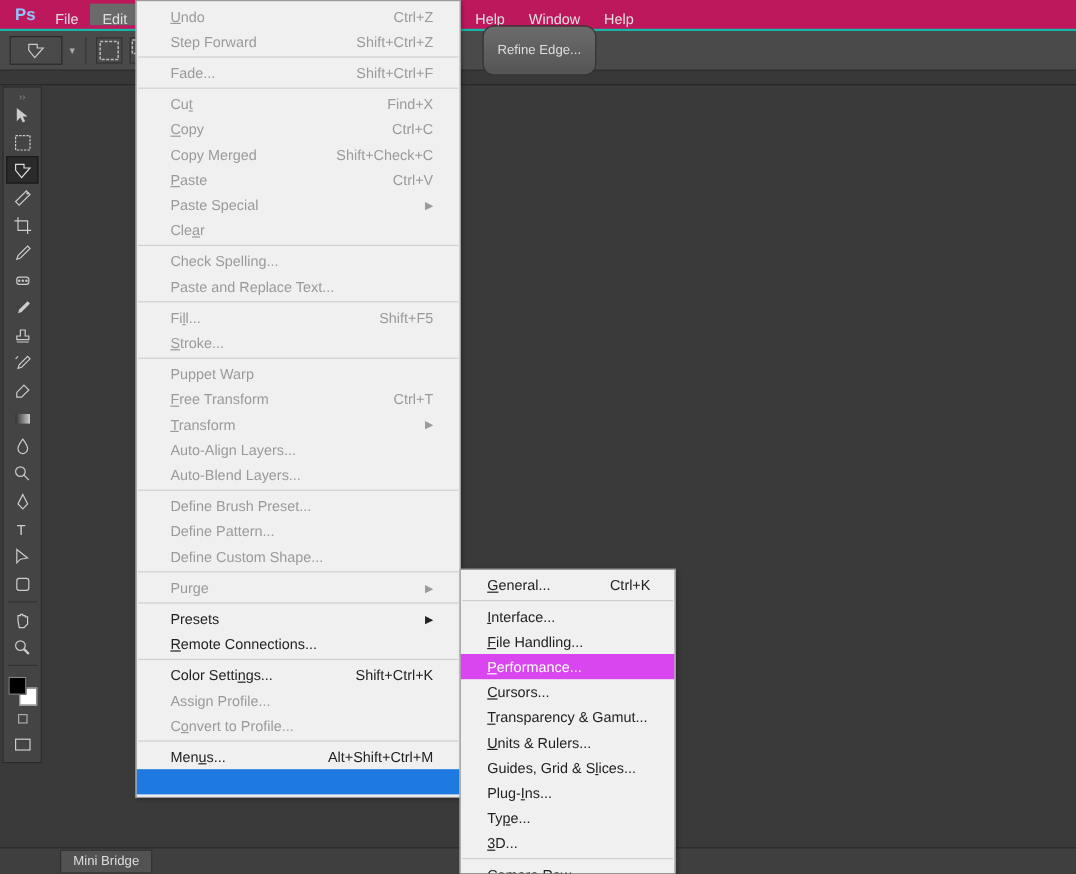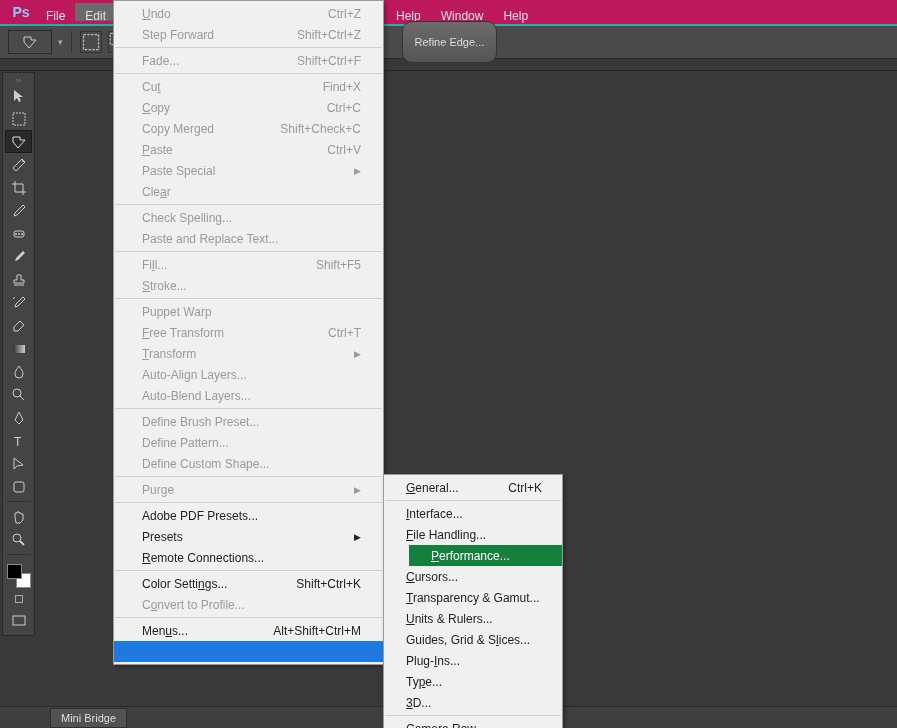--- a/index.html
+++ b/index.html
@@ -46,21 +46,21 @@
   .dd-item.disabled { color:#9a9a9a; }
   .dd-item.highlight { background:#1e7ae0; color:#fff; }
   .dd-sep { height:1px; background:#d0d0d0; margin:2px 1px; }
   .dd-item .arrow { font-size:9px; }
   .dd-item .sc{color:inherit;}
   .dd-item .lbl u{text-decoration:underline;}
   
   
   .submenu { position:absolute; left:383px; top:474px; width:180px; background:#f0f0f0; border:1px solid #9a9a9a; box-shadow:2px 2px 4px rgba(0,0,0,0.3); z-index:101; padding:2px 0;}
   .sm-item{display:flex;justify-content:space-between;padding:3px 20px 3px 22px;color:#222;height:21px;align-items:flex-end;}
-  .sm-item.highlight{background:#15803d;color:#fff;margin-left:25px;}
+  .sm-item.highlight{background:#d946ef;color:#fff;}
   .sm-sep{height:1px;background:#d0d0d0;margin:2px 1px;}
   
   .workspace{position:absolute;left:36px;top:72px;right:0;bottom:22px;background:#3a3a3a;}
 </style>
 </head>
 <body>
 
 <div class="menubar">
   <div class="logo">
       <span class="logo-text">Ps</span>
@@ -326,37 +326,37 @@
       <span class="lbl">Define Custom Shape...</span>
       <span></span>
     </div>
     <div class="dd-sep"></div>
     <div class="dd-item disabled">
       <span class="lbl">Pur<u>g</u>e</span>
       <span class="arrow">▶</span>
     </div>
     <div class="dd-sep"></div>
     <div class="dd-item">
-      <span class="lbl">Adobe PDF Presets...</span>
-      <span></span>
-    </div>
-    <div class="dd-item">
       <span class="lbl">Presets</span>
       <span class="arrow">▶</span>
     </div>
     <div class="dd-item">
       <span class="lbl"><u>R</u>emote Connections...</span>
       <span></span>
     </div>
     <div class="dd-sep"></div>
     <div class="dd-item">
       <span class="lbl">Color Setti<u>n</u>gs...</span>
       <span class="sc">Shift+Ctrl+K</span>
     </div>
     <div class="dd-item disabled">
+      <span class="lbl">Assign Profile...</span>
+      <span></span>
+    </div>
+    <div class="dd-item disabled">
       <span class="lbl">C<u>o</u>nvert to Profile...</span>
       <span></span>
     </div>
     <div class="dd-sep"></div>
     <div class="dd-item">
       <span class="lbl">Men<u>u</u>s...</span>
       <span class="sc">Alt+Shift+Ctrl+M</span>
     </div>
     <div class="dd-item highlight"></div>
   </div>

